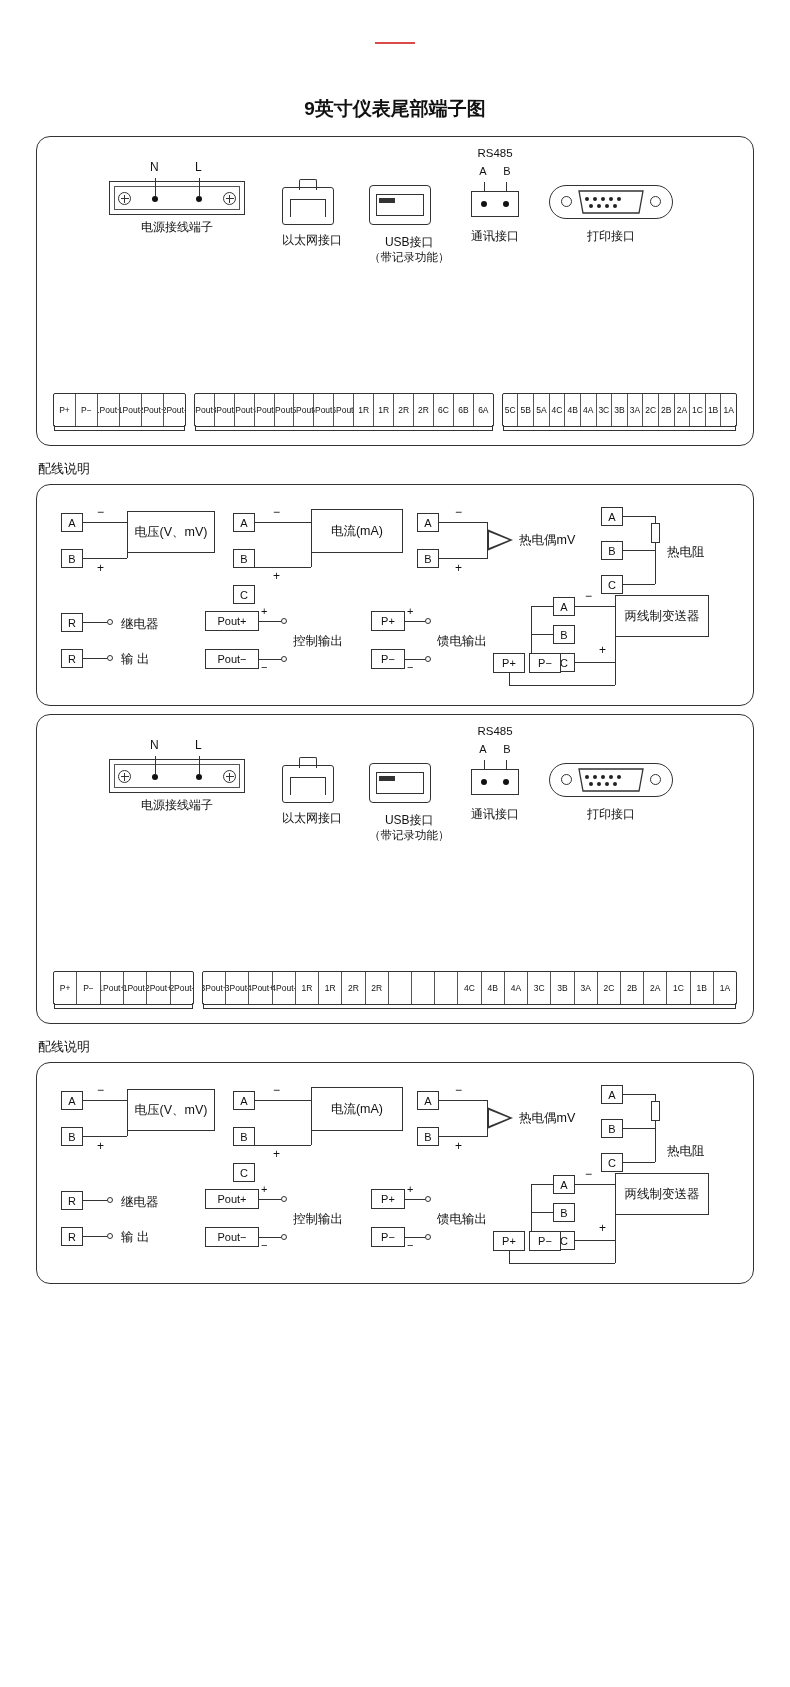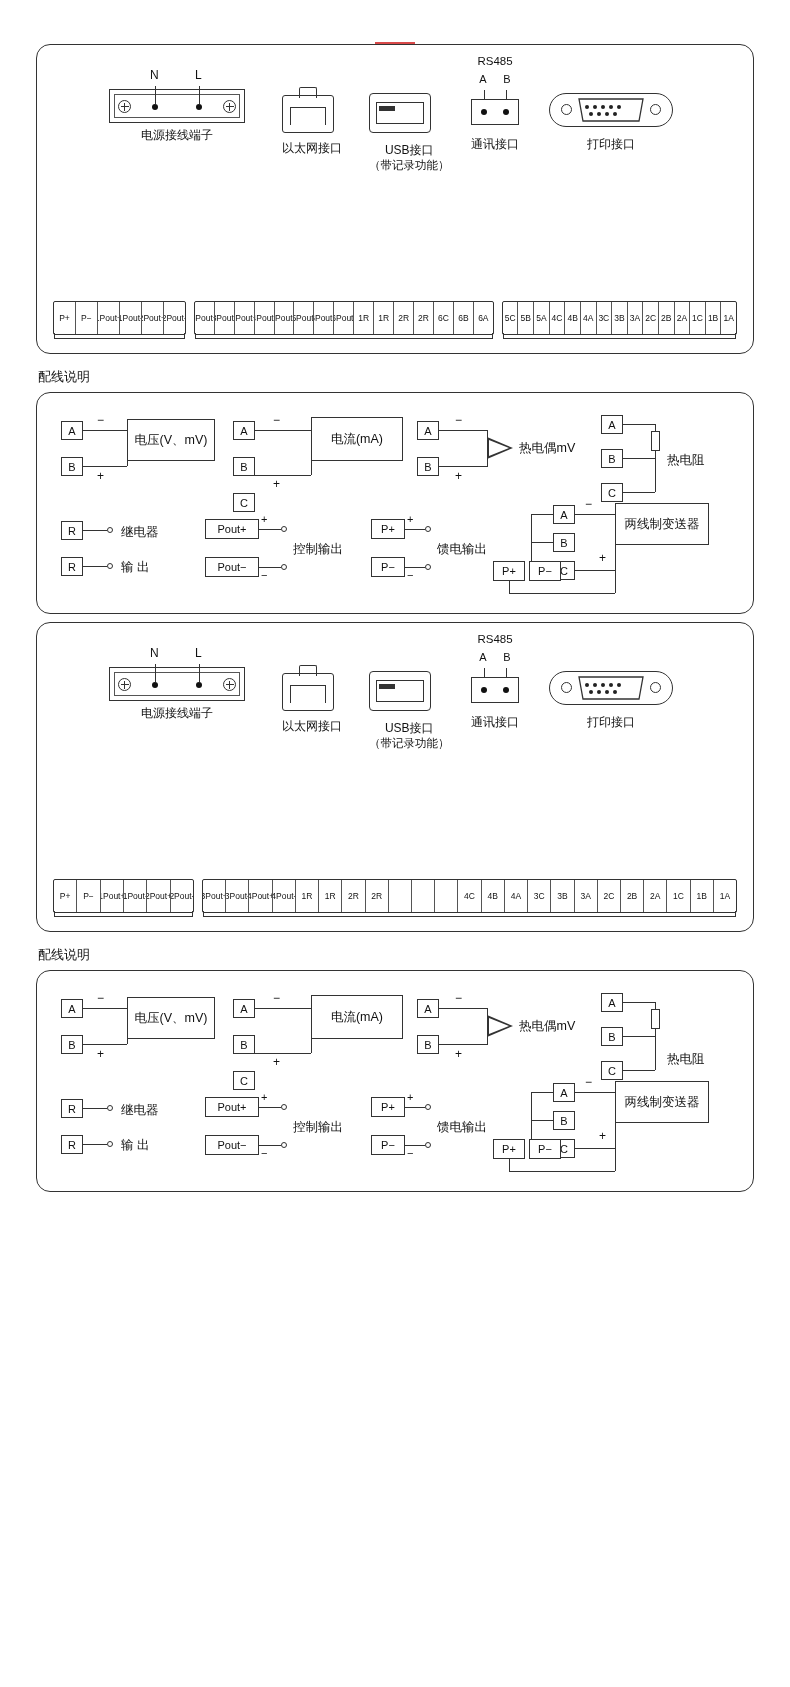--- a/index.html
+++ b/index.html
@@ -251,20 +251,21 @@
     border: 1.2px solid #333; background: #fff;
   }
 </style>
 </head>
 <body>
 
 <div class="page">
 
   <div class="title-rule"></div>
 
+  <div class="section-title">9英寸仪表尾部端子图</div>
 
   <div class="panel panel-term">
     <div class="conn-row">
 
       <div class="conn" style="left:72px; top:22px;">
         <div class="power-term">
           <div class="inner"></div>
           <div class="screw" style="left:8px;"></div>
           <div class="screw" style="right:8px;"></div>
           <div class="dot" style="left:42px;"></div>

